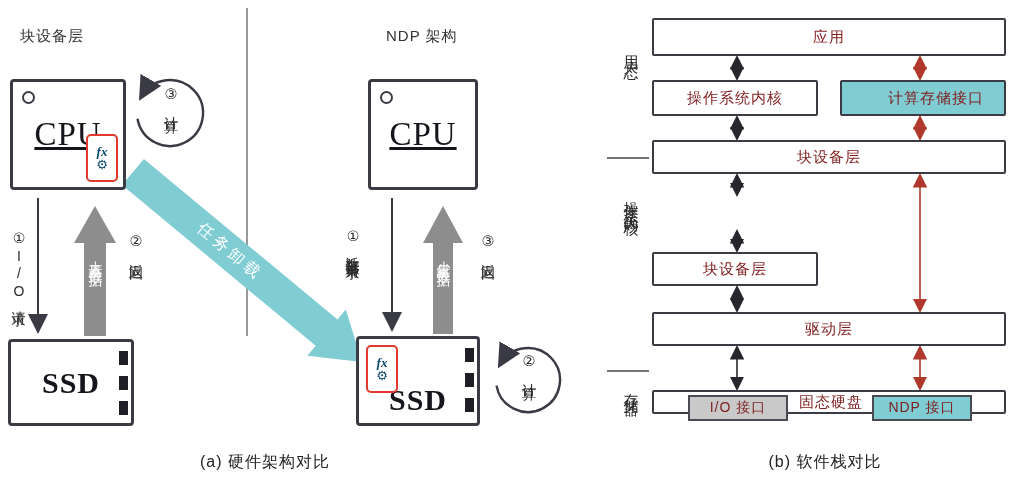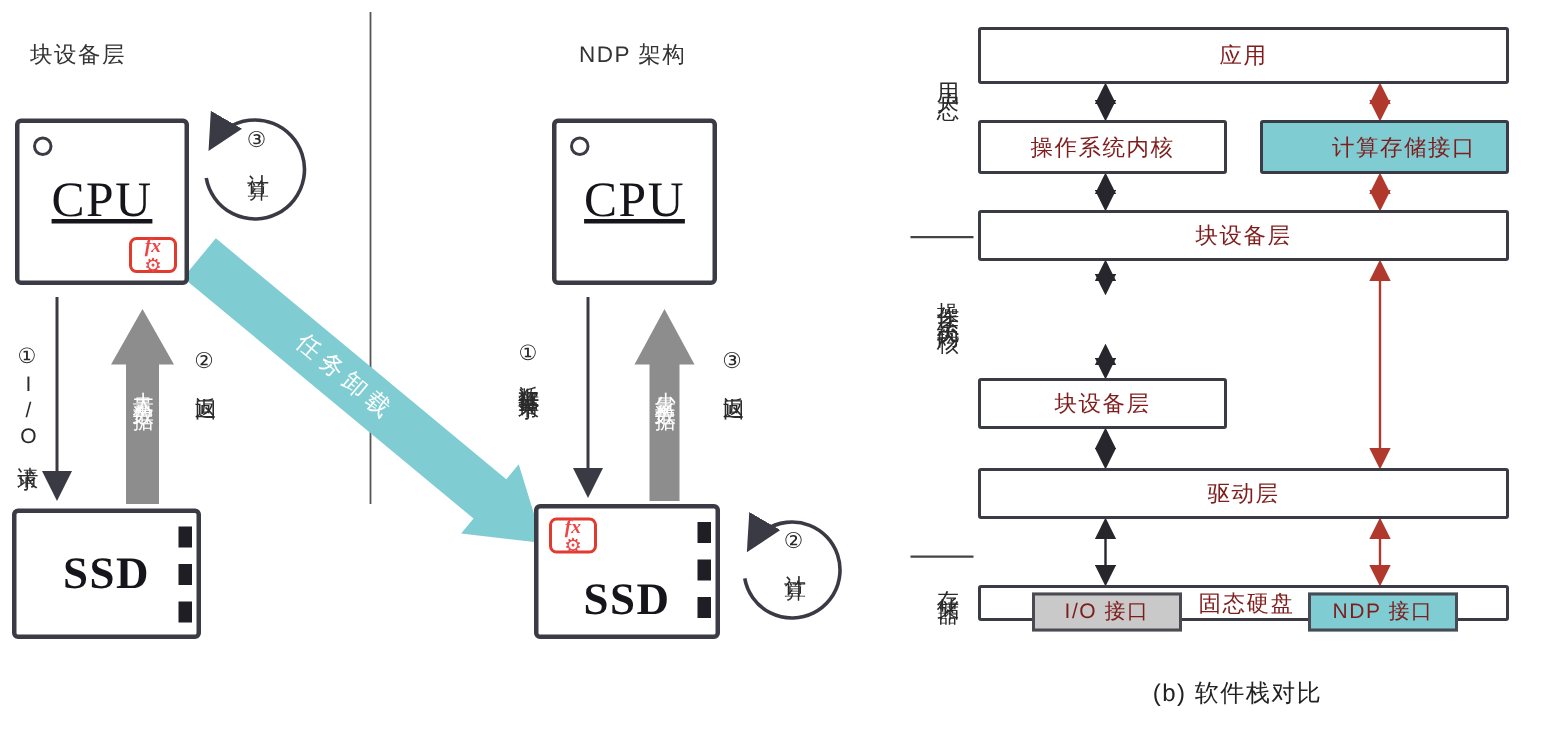--- a/index.html
+++ b/index.html
@@ -11,23 +11,23 @@
   .chipname{font-family:"Liberation Serif","DejaVu Serif",serif;color:#15151b;}
   .cpu-face{width:100%;height:100%;display:flex;align-items:center;justify-content:center;
             font-size:33px;letter-spacing:1px;text-decoration:underline;}
   .ssd-face{width:100%;height:100%;display:flex;align-items:center;justify-content:center;
             font-size:30px;font-weight:600;letter-spacing:1px;}
   .ssd-face.bottom{align-items:flex-end;padding-bottom:6px;box-sizing:border-box;}
   .dot{position:absolute;left:9px;top:9px;width:13px;height:13px;border:2.5px solid #3b3b45;
        border-radius:50%;box-sizing:border-box;}
   .pins{position:absolute;right:3px;top:9px;display:flex;flex-direction:column;gap:11px;}
   .pins span{width:9px;height:14px;background:#1e1e24;display:block;}
-  .fx{position:absolute;width:32px;height:24px;background:#fff;border:2px solid #e23a2e;
+  .fx{position:absolute;width:32px;height:48px;background:#fff;border:2px solid #e23a2e;
       border-radius:5px;display:flex;flex-direction:column;align-items:center;justify-content:center;
-      color:#ef4444;box-sizing:border-box;z-index:3;}
+      color:#0c4a6e;box-sizing:border-box;z-index:3;}
   .fx .fxf{font-family:"Liberation Serif","DejaVu Serif",serif;font-style:italic;font-weight:700;
            font-size:13px;line-height:13px;}
   .fx .fxg{font-size:13px;line-height:14px;}
   .vtext{position:absolute;writing-mode:vertical-rl;text-orientation:upright;letter-spacing:3px;
          font-size:15px;color:#2a2a2a;z-index:2;}
   .white{color:#ffffff;}
   .ptitle{position:absolute;font-size:15px;color:#333;z-index:2;letter-spacing:1px;}
   .sbox{position:absolute;background:#fff;border:2px solid #3b3b45;border-radius:2px;
         box-sizing:border-box;display:flex;align-items:center;justify-content:center;
         font-size:15px;color:#7f1d1d;z-index:2;letter-spacing:1px;}
@@ -137,20 +137,21 @@
   <div class="vtext" style="left:10px;top:230px;font-size:14px;letter-spacing:1.5px">①I/O请求</div>
   <div class="vtext white" style="left:87px;top:250px;font-size:14px;letter-spacing:4px;z-index:2">大量数据</div>
   <div class="vtext" style="left:126px;top:233px;font-size:14.5px">②返回</div>
 
   <div class="vtext" style="left:343px;top:228px;font-size:14px;letter-spacing:1.5px;height:66px;line-height:20px">①近数据计算请求</div>
   <div class="vtext white" style="left:435px;top:250px;font-size:14px;letter-spacing:4px;z-index:2">少量数据</div>
   <div class="vtext" style="left:478px;top:233px;font-size:14.5px">③返回</div>
 
   <div class="offload-label">任务卸载</div>
 
+  <div class="caption" style="left:130px;top:452px;width:270px">(a) 硬件架构对比</div>
 
   <div class="vtext" style="left:621px;top:43px;letter-spacing:5px">用户态</div>
   <div class="vtext" style="left:621px;top:189px;letter-spacing:4px">操作系统内核</div>
   <div class="vtext" style="left:621px;top:381px;letter-spacing:5px">存储器</div>
 
   <div class="sbox" style="left:652px;top:18px;width:354px;height:38px">应用</div>
   <div class="sbox" style="left:652px;top:80px;width:166px;height:36px">操作系统内核</div>
   <div class="sbox teal" style="left:840px;top:80px;width:166px;height:36px">计算存储接口</div>
   <div class="sbox" style="left:652px;top:140px;width:354px;height:34px">块设备层</div>
   <div class="sbox" style="left:652px;top:252px;width:166px;height:34px">块设备层</div>

